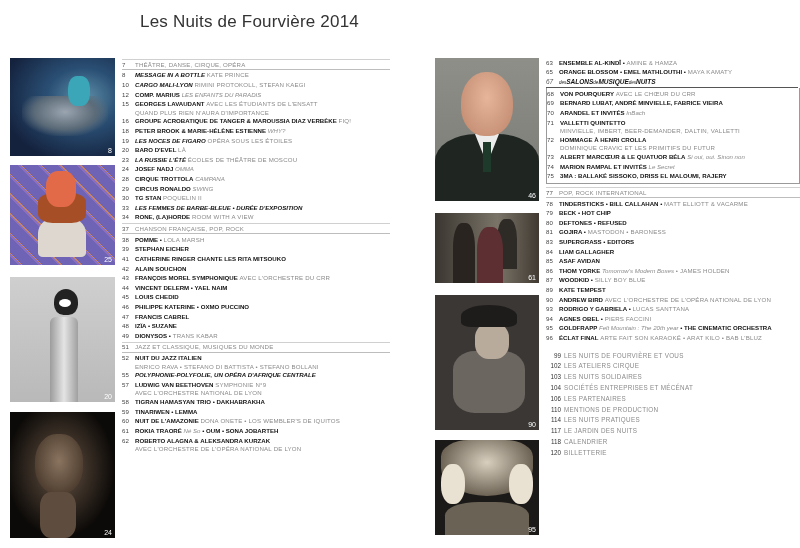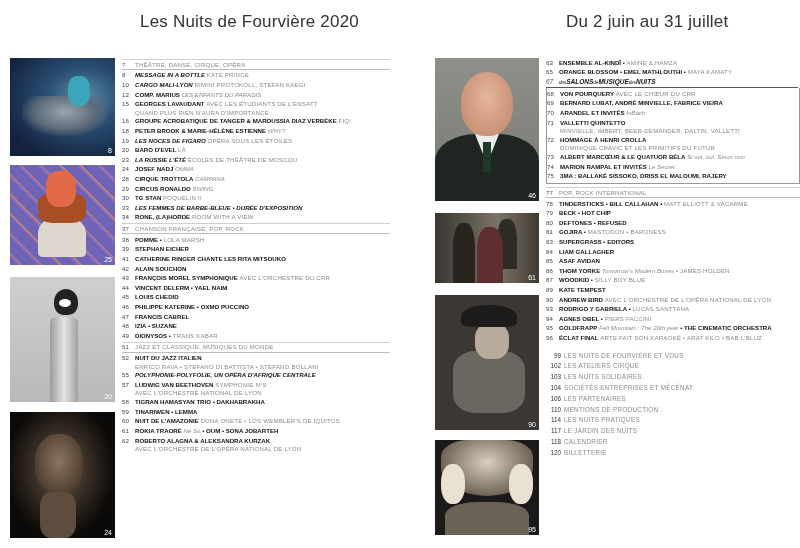--- a/index.html
+++ b/index.html
@@ -82,21 +82,21 @@
   .salons-box { border: 1px solid #9a9a9a; border-top: none; padding: 1px 0 2px 0; margin-bottom: 3px; }
 
   .bottom-list .row { font-size: 6.3px; min-height: 10.8px; }
   .bottom-list .row .num { color: #333; width: 15px; flex: 0 0 15px; text-align: right; margin-right: 3px; }
   .bottom-list .row .txt { color: #8a8a8a; letter-spacing: 0.3px; }
 </style>
 </head>
 <body>
 
 <div class="page page-left">
-  <h1 class="page-title">Les Nuits de Fourvière 2020</h1>
+  <h1 class="page-title">Les Nuits de Fourvière 2014</h1>
 
   <div class="photo ph1">
     <div class="figs"></div>
       <div class="figs2"></div>
     <span class="pnum">8</span>
   </div>
   <div class="photo ph2">
     <div class="legs"></div>
       <div class="jacket"></div>
       <div class="body"></div>
@@ -259,21 +259,20 @@
         <span class="txt"><span class="b">ROKIA TRAORÉ</span> <span class="li">Né So</span> <span class="b">• OUM • SONA JOBARTEH</span></span>
       </div>
       <div class="row">
         <span class="num">62</span>
         <span class="txt"><span class="b">ROBERTO ALAGNA &amp; ALEKSANDRA KURZAK</span><span class="sub">AVEC L'ORCHESTRE DE L'OPÉRA NATIONAL DE LYON</span></span>
       </div>
     </div>
 </div>
 
 <div class="page page-right">
-  <h1 class="page-title">Du 2 juin au 31 juillet</h1>
 
   <div class="photo ph5">
     <div class="suit"></div>
       <div class="shirt"></div>
       <div class="tie"></div>
       <div class="head"></div>
     <span class="pnum">46</span>
   </div>
   <div class="photo ph6">
     <div class="p1"></div>

